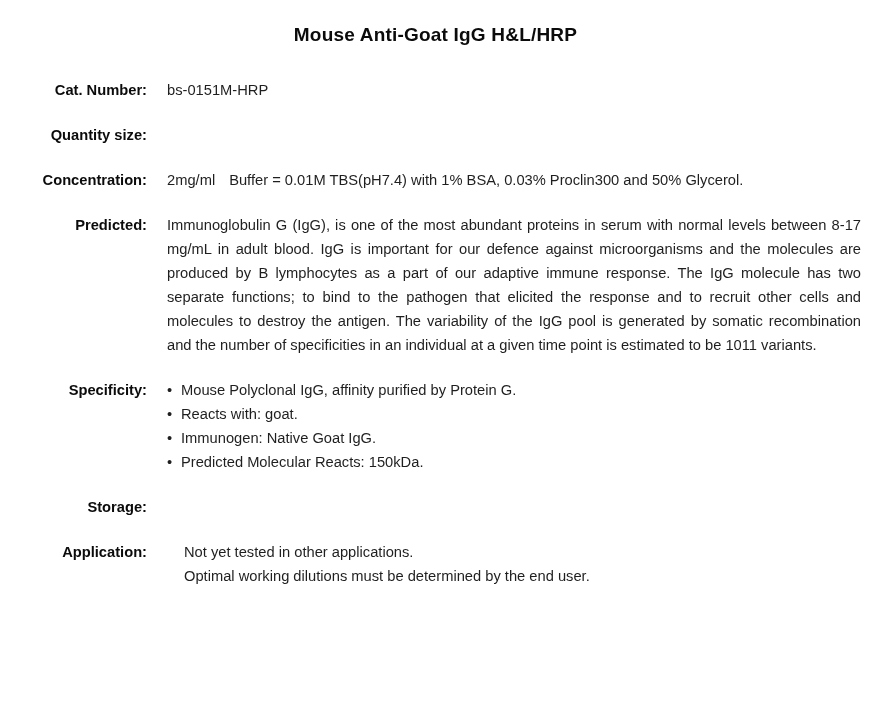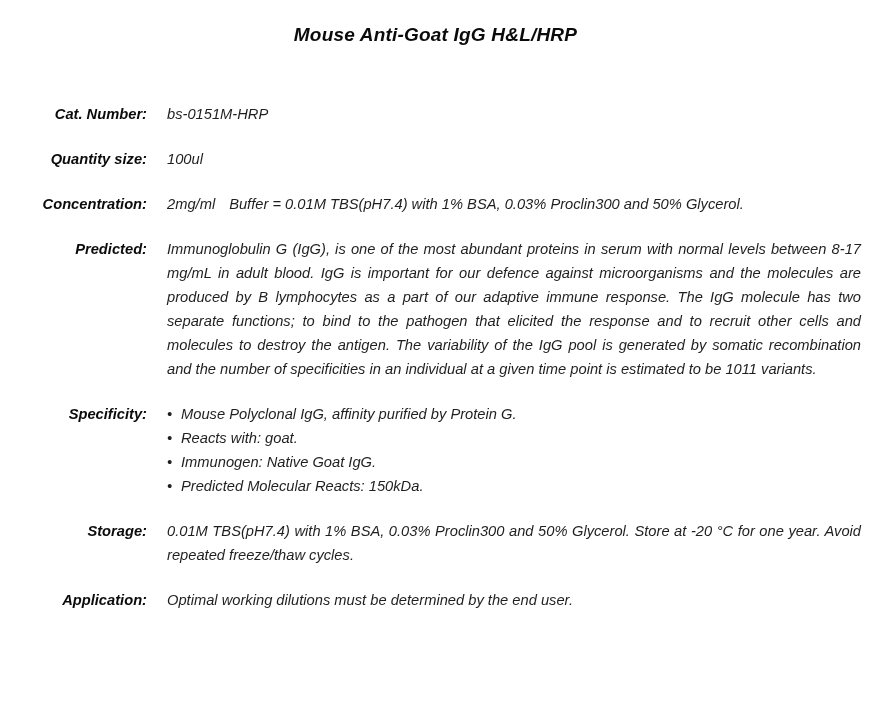--- a/index.html
+++ b/index.html
@@ -12,41 +12,41 @@
     height: 722px;
     font-family: "Liberation Sans", sans-serif;
     color: #1f1f1f;
     overflow: hidden;
   }
   .page {
     box-sizing: border-box;
     width: 890px;
     height: 516px;
     padding: 23px 29px 10px 10px;
-    font-style: italic;
   }
   .title {
     margin: 0 0 0 0;
     text-align: center;
     font-size: 19px;
     line-height: 23px;
     font-weight: bold;
     color: #0b0b0b;
     letter-spacing: 0.2px;
   }
   .rows {
-    margin-top: 56px;
+    margin-top: 32px;
   }
   .row {
     display: flex;
     align-items: flex-start;
     margin-bottom: 21px;
   }
   .row:last-child {
     margin-bottom: 0;
+    gap: 17px;
   }
   .label {
     flex: 0 0 137px;
     text-align: right;
     font-weight: bold;
     font-size: 14.7px;
     line-height: 24px;
     color: #0b0b0b;
     white-space: nowrap;
   }
@@ -89,21 +89,20 @@
 
   <div class="rows">
 
     <div class="row">
       <div class="label">Cat. Number:</div>
       <div class="value">bs-0151M-HRP</div>
     </div>
 
     <div class="row">
       <div class="label">Quantity size:</div>
-      <div class="value">100ul</div>
     </div>
 
     <div class="row">
       <div class="label">Concentration:</div>
       <div class="value">
         <span>2mg/ml</span><span class="inline-gap">Buffer = 0.01M TBS(pH7.4) with 1% BSA, 0.03% Proclin300 and 50% Glycerol.</span>
       </div>
     </div>
 
     <div class="row">
@@ -129,24 +128,24 @@
         </div>
         <div class="bullet-line">
           <span class="bullet">•</span>
           <span class="bullet-text">Predicted Molecular Reacts: 150kDa.</span>
         </div>
       </div>
     </div>
 
     <div class="row">
       <div class="label">Storage:</div>
-      <div class="value justified">0.01M TBS(pH7.4) with 1% BSA, 0.03% Proclin300 and 50% Glycerol. Store at -20 °C for one year. Avoid repeated freeze/thaw cycles.</div>
     </div>
 
     <div class="row">
       <div class="label">Application:</div>
       <div class="value">
+        <div>Not yet tested in other applications.</div>
         <div>Optimal working dilutions must be determined by the end user.</div>
       </div>
     </div>
 
   </div>
 </div>
 
 </body></html>

